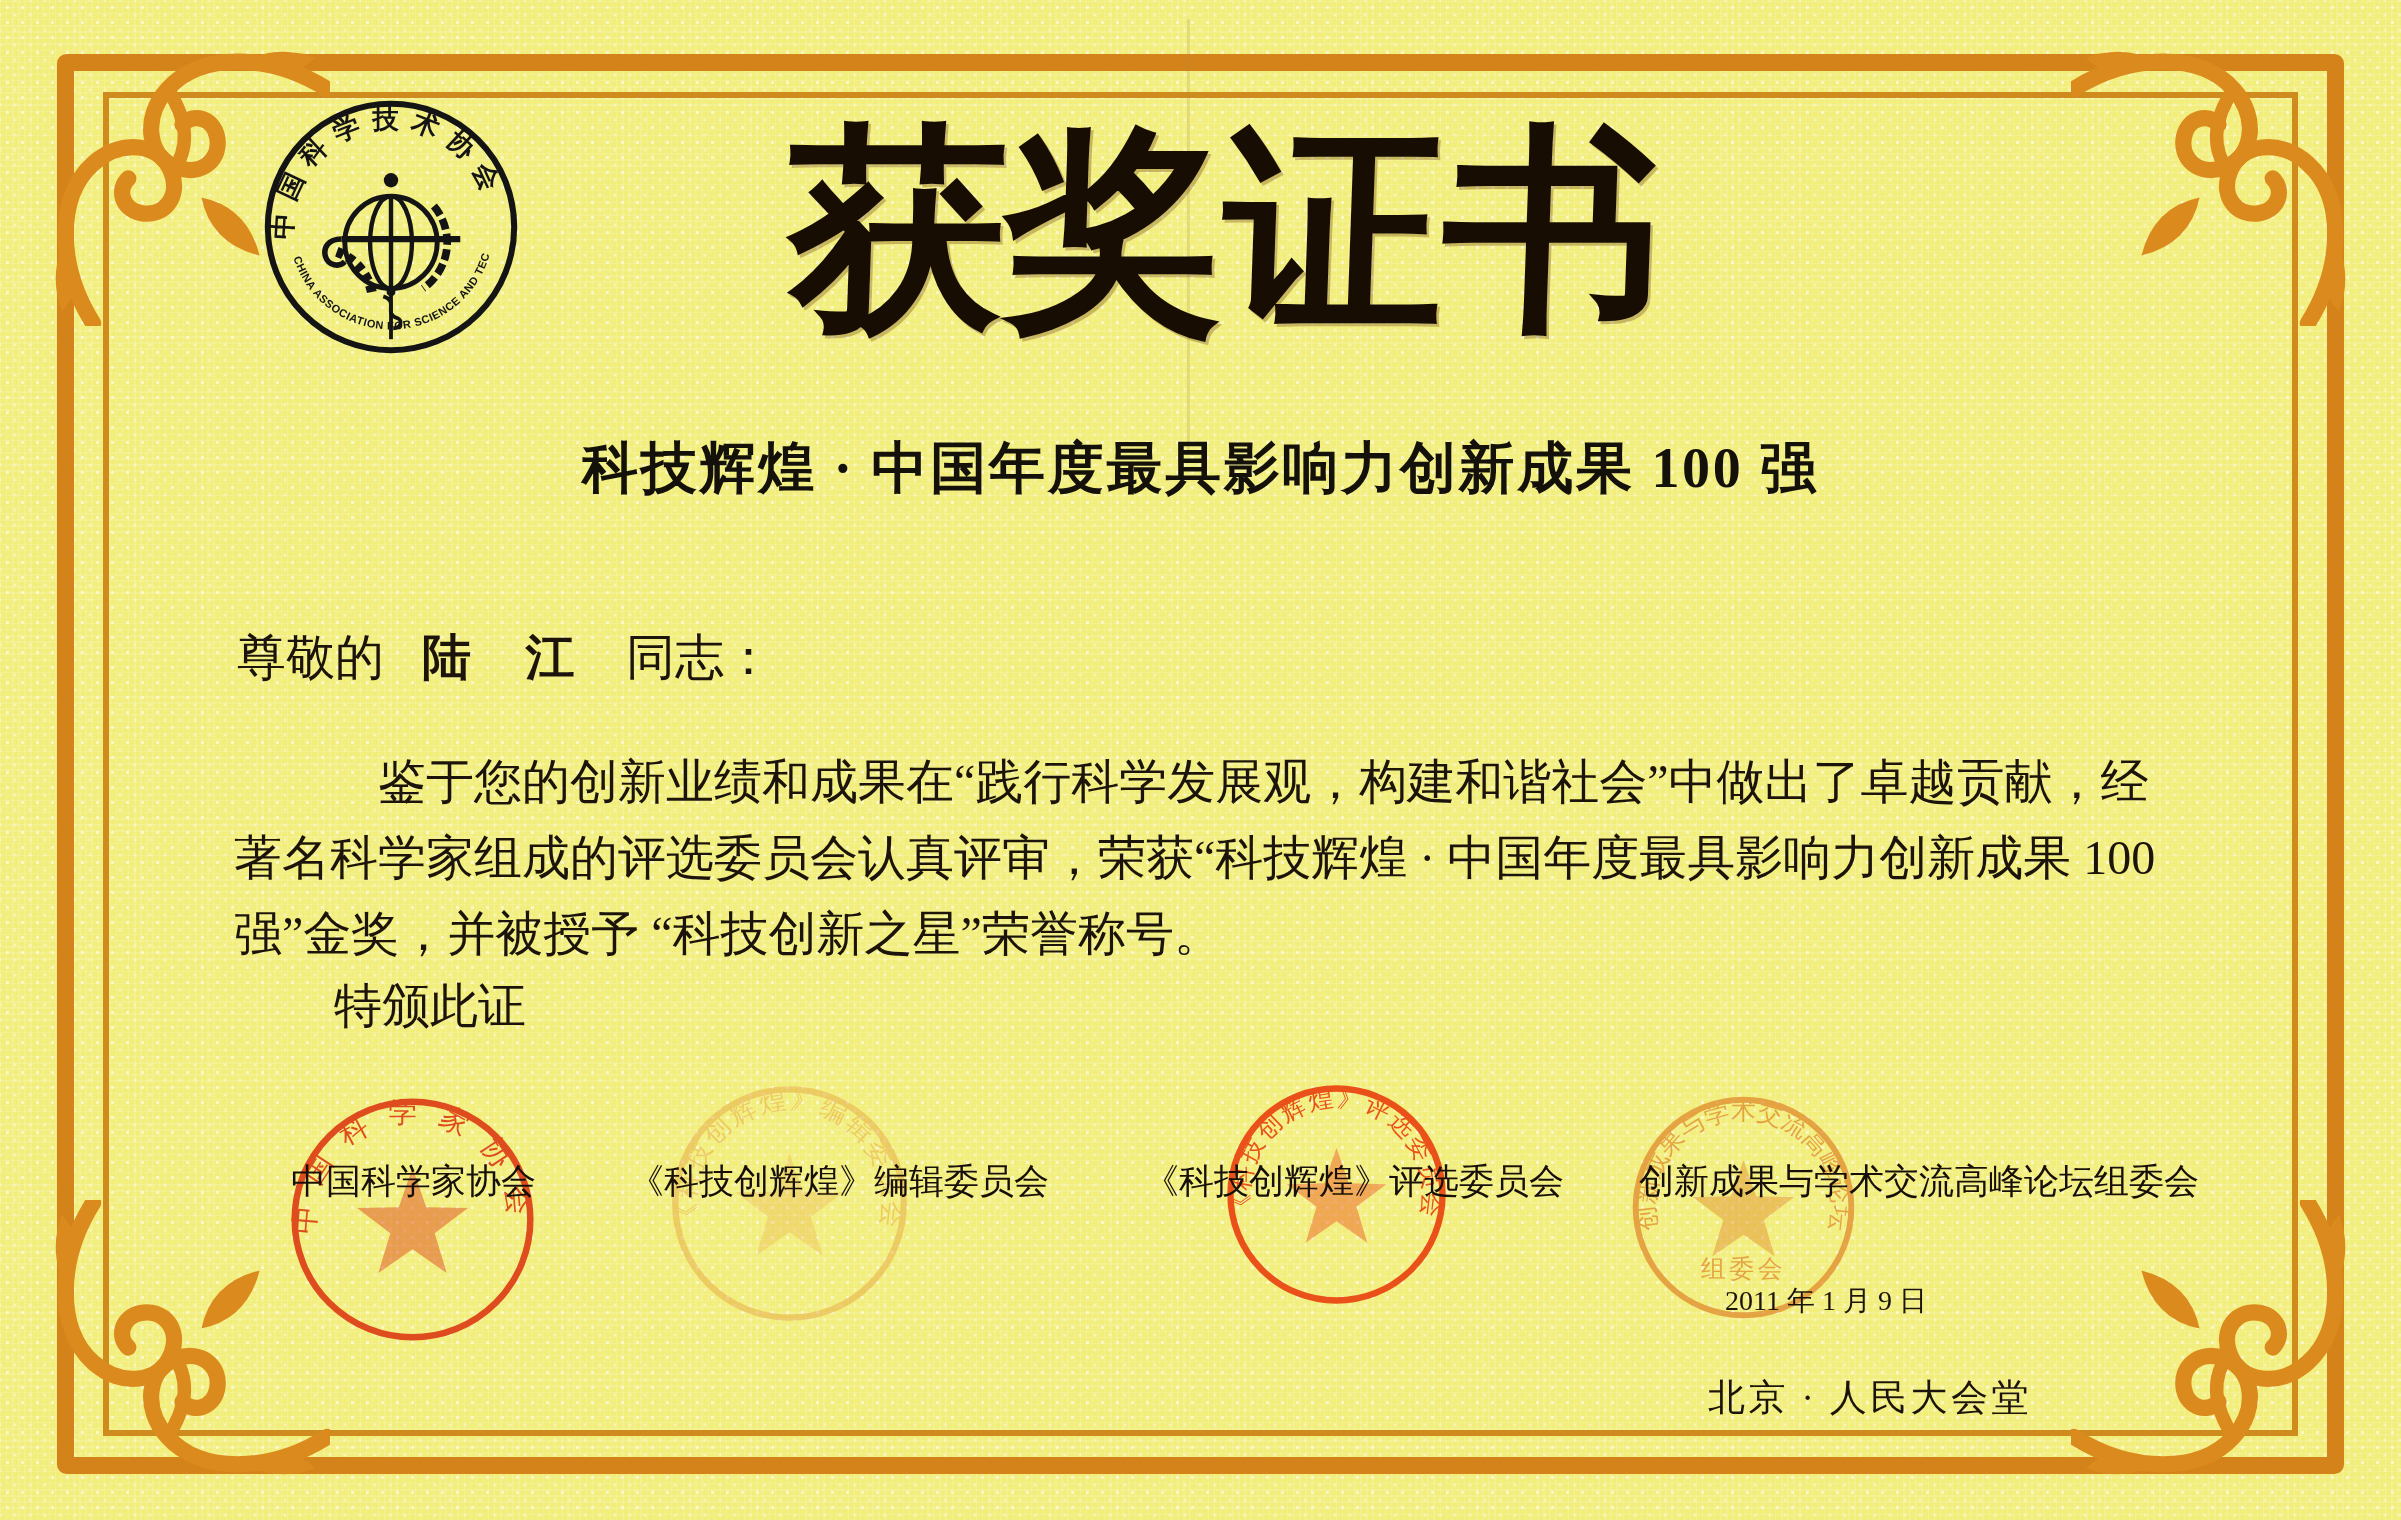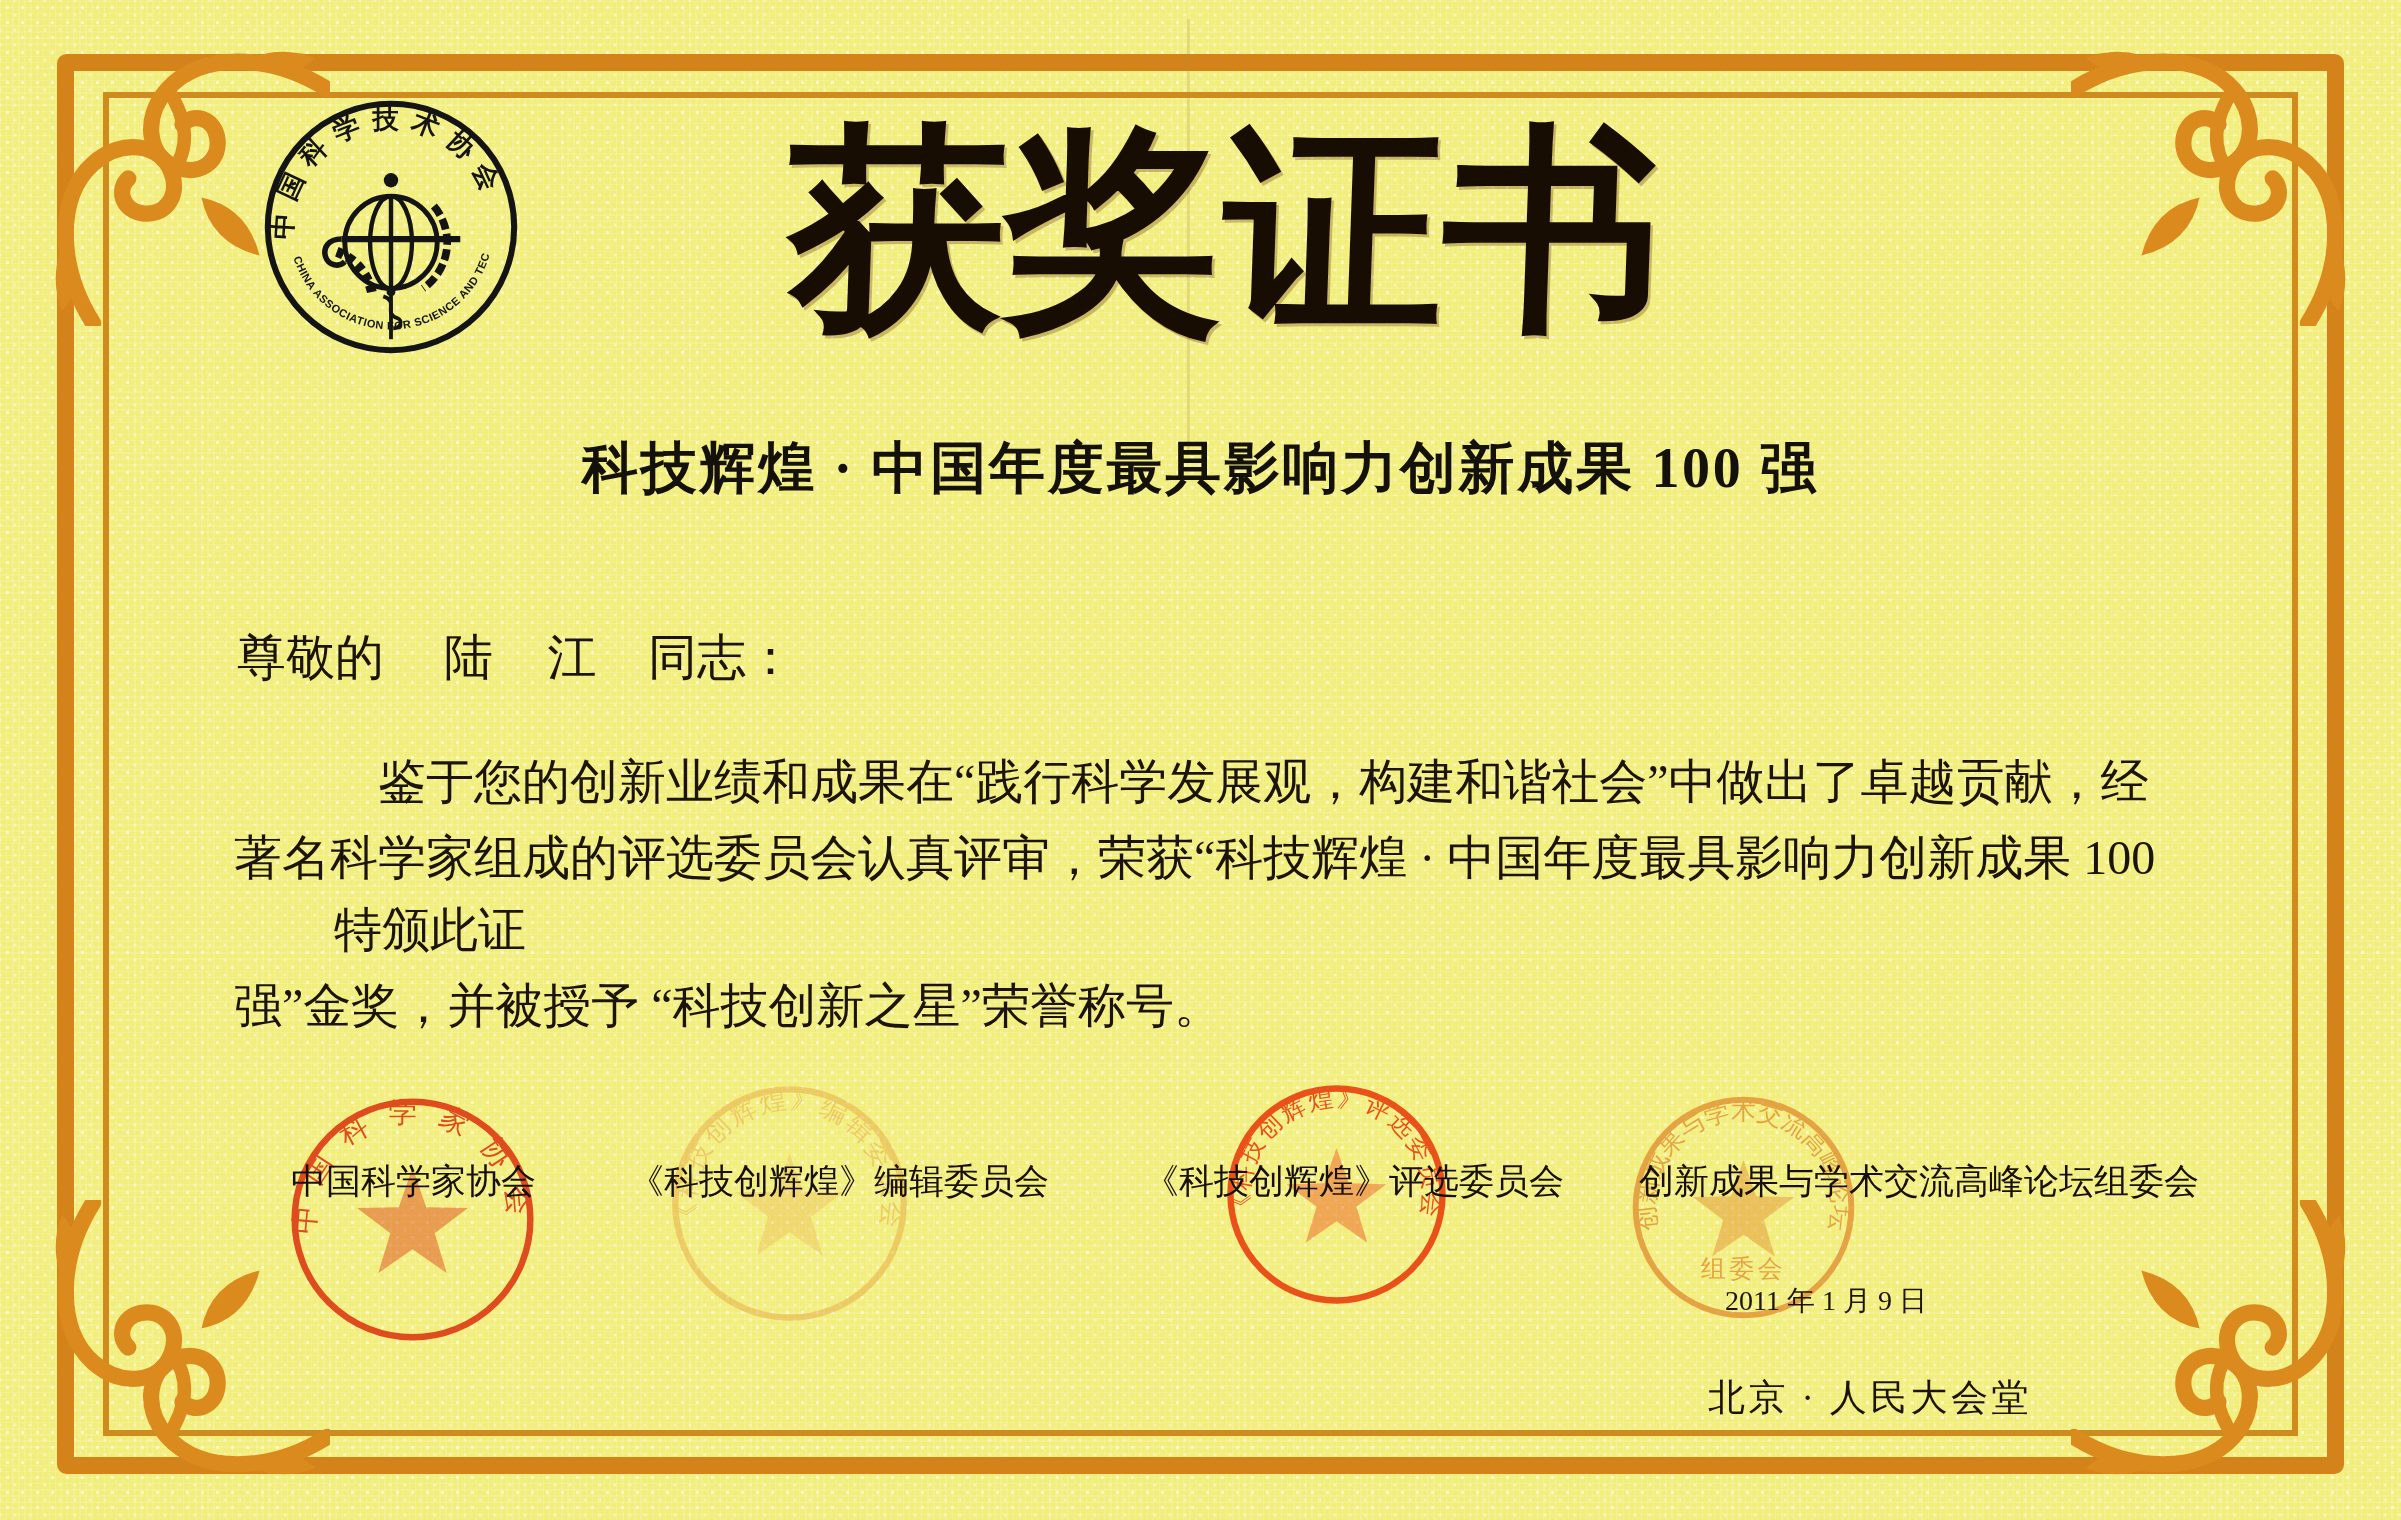--- a/index.html
+++ b/index.html
@@ -30,21 +30,21 @@
   .logo{position:absolute;left:259px;top:95px;width:264px;height:264px;z-index:2;}
   
   .title{position:absolute;left:0;right:0;top:87px;text-align:center;
     padding-left:47px;font-size:220px;line-height:1.32;font-weight:700;
     letter-spacing:-1.4px;color:#170d03;z-index:2;
     text-shadow:2.7px 3.4px 0 rgba(90,40,0,.28);transform:skewX(-2deg);}
   .subtitle{position:absolute;left:136px;right:136px;top:431px;text-align:center;
     font-size:56px;font-weight:700;color:#14100a;letter-spacing:2.7px;z-index:2;}
   
   .salutation{position:absolute;left:237px;top:625px;font-size:49px;color:#1c140a;z-index:2;}
-  .salutation .name{margin-left:60px;letter-spacing:2.7px;}
+  .salutation .name{margin-left:38px;letter-spacing:2.7px;font-weight:bold;}
   .salutation .suffix{margin-left:49px;text-align:center;}
   .body-text{position:absolute;left:234px;width:1740px;top:744px;font-size:48px;
     line-height:76px;color:#1c140a;z-index:2;}
   .body-line{white-space:nowrap;}
   .body-line.indent{ text-indent:144px;}
   .closing{margin-top:-4.1px;text-indent:100px;}
   
   .sig{position:absolute;top:1158px;font-size:35px;color:#181008;z-index:3;white-space:nowrap;}
   .sig-1{left:291px;}
   .sig-2{left:629px;}
@@ -147,22 +147,22 @@
   <div class="title">获奖证书</div>
   <div class="subtitle">科技辉煌 · 中国年度最具影响力创新成果 100 强</div>
 
   <div class="salutation">
     <span>尊敬的</span><span class="name">陆　江</span><span class="suffix">同志：</span>
   </div>
 
   <div class="body-text">
     <div class="body-line indent">鉴于您的创新业绩和成果在“践行科学发展观，构建和谐社会”中做出了卓越贡献，经</div>
     <div class="body-line">著名科学家组成的评选委员会认真评审，荣获“科技辉煌 · 中国年度最具影响力创新成果 100</div>
+    <div class="body-line">强”金奖，并被授予 “科技创新之星”荣誉称号。</div>
     <div class="body-line closing">特颁此证</div>
-    <div class="body-line">强”金奖，并被授予 “科技创新之星”荣誉称号。</div>
   </div>
 
   <svg class="stamp stamp-1" viewBox="0 0 400 400">
     <circle cx="200" cy="200" r="182" fill="none" stroke="#dd3f16" stroke-width="10"></circle>
     <polygon fill="#dd3f16" fill-opacity="0.5" points="200,120 178.8,180.9 114.4,182.2 165.8,221.1 147.1,282.8 200,246 252.9,282.8 234.2,221.1 285.6,182.2 221.2,180.9"></polygon>
     <path id="st1" d="M 67.3 270 A 150 150 0 1 1 332.7 270" fill="none"></path>
     <text font-size="44" letter-spacing="30" fill="#dd3f16" text-anchor="middle" font-family="Liberation Serif, DejaVu Serif, serif">
       <textPath href="#st1" startOffset="50%">中国科学家协会</textPath>
     </text>
   </svg>

